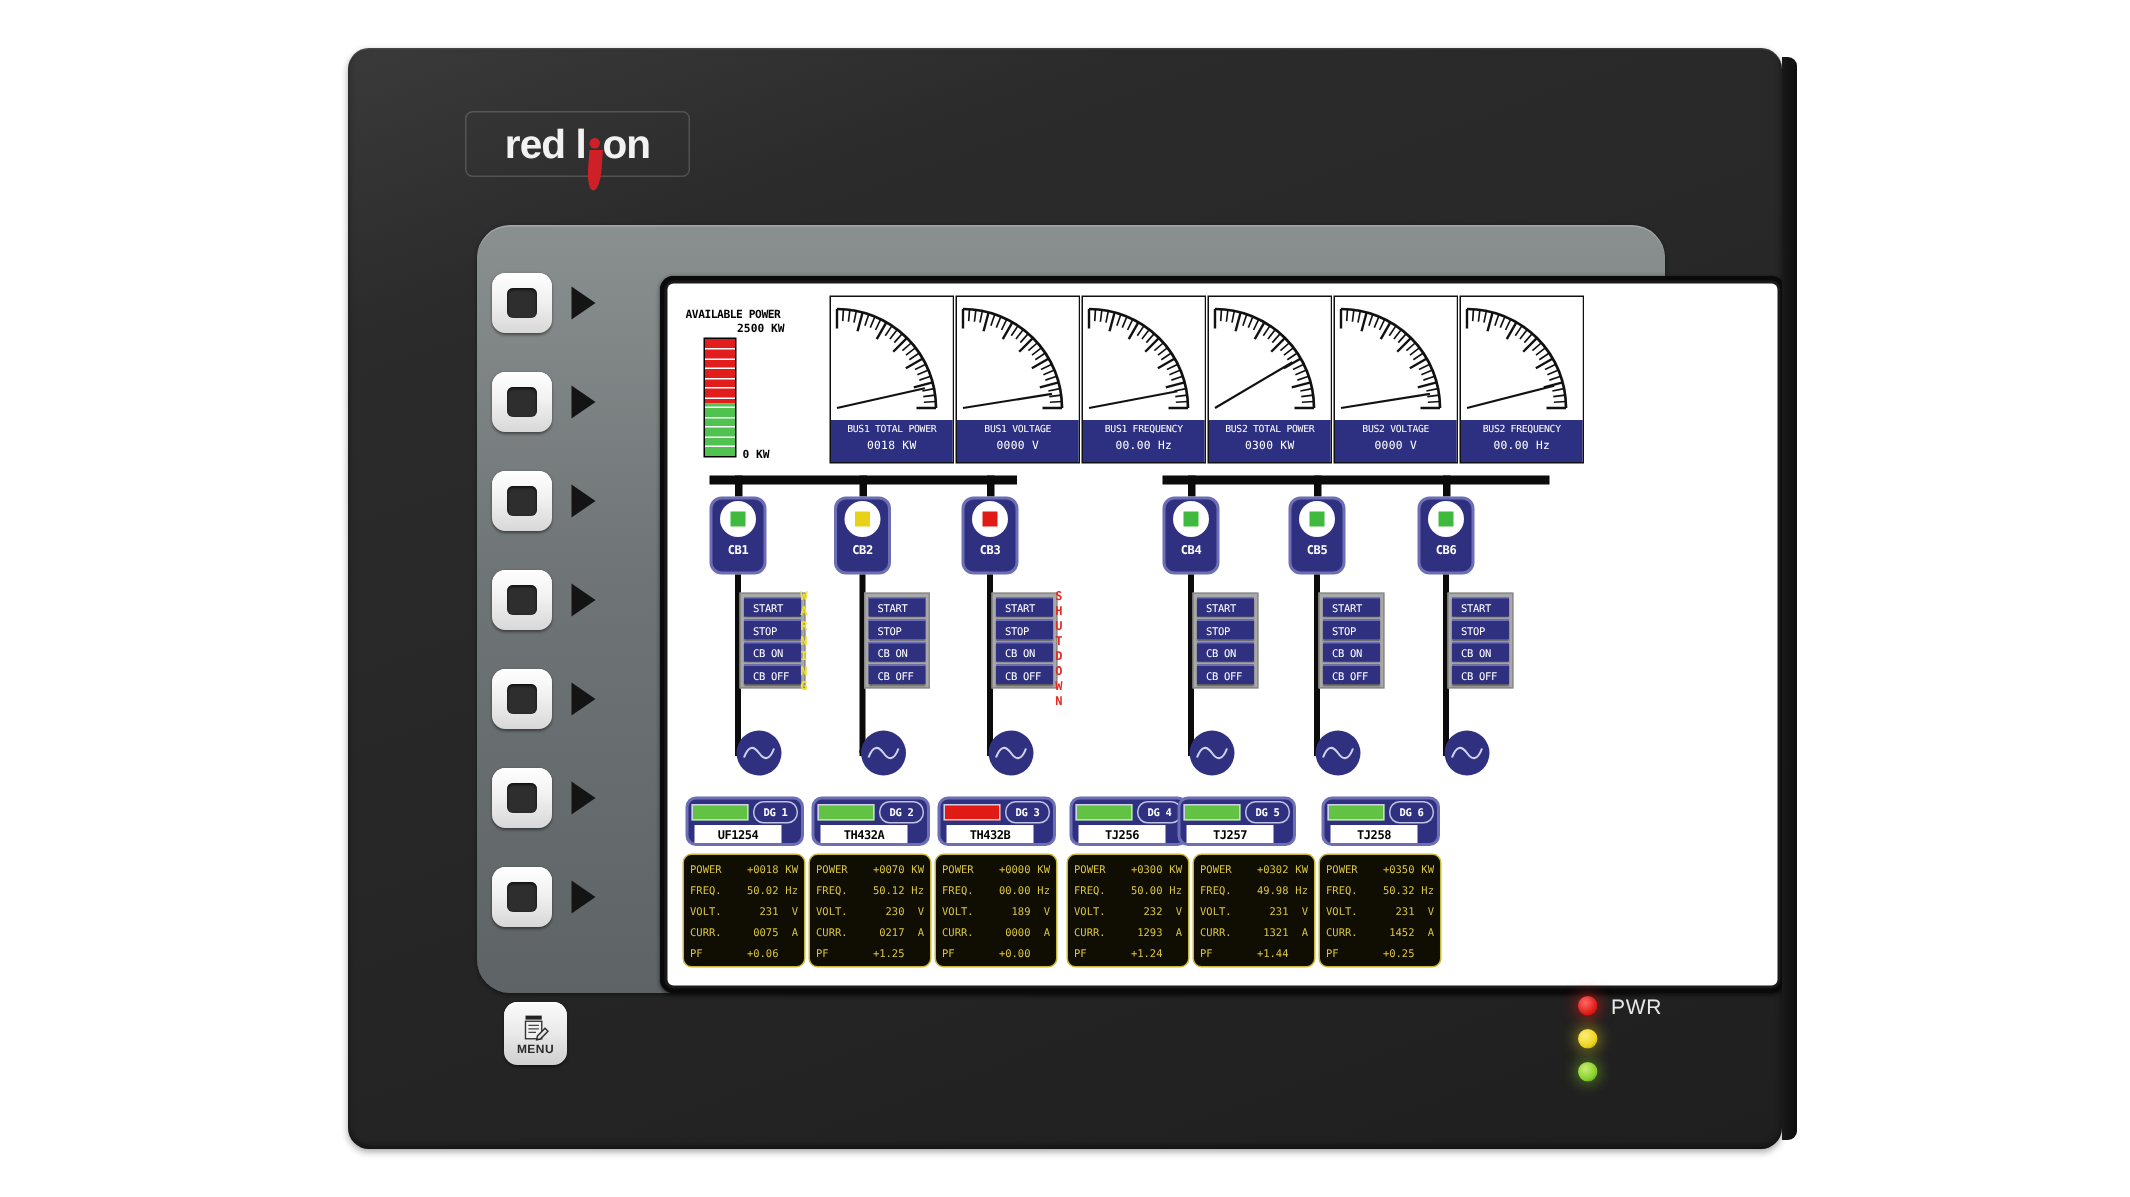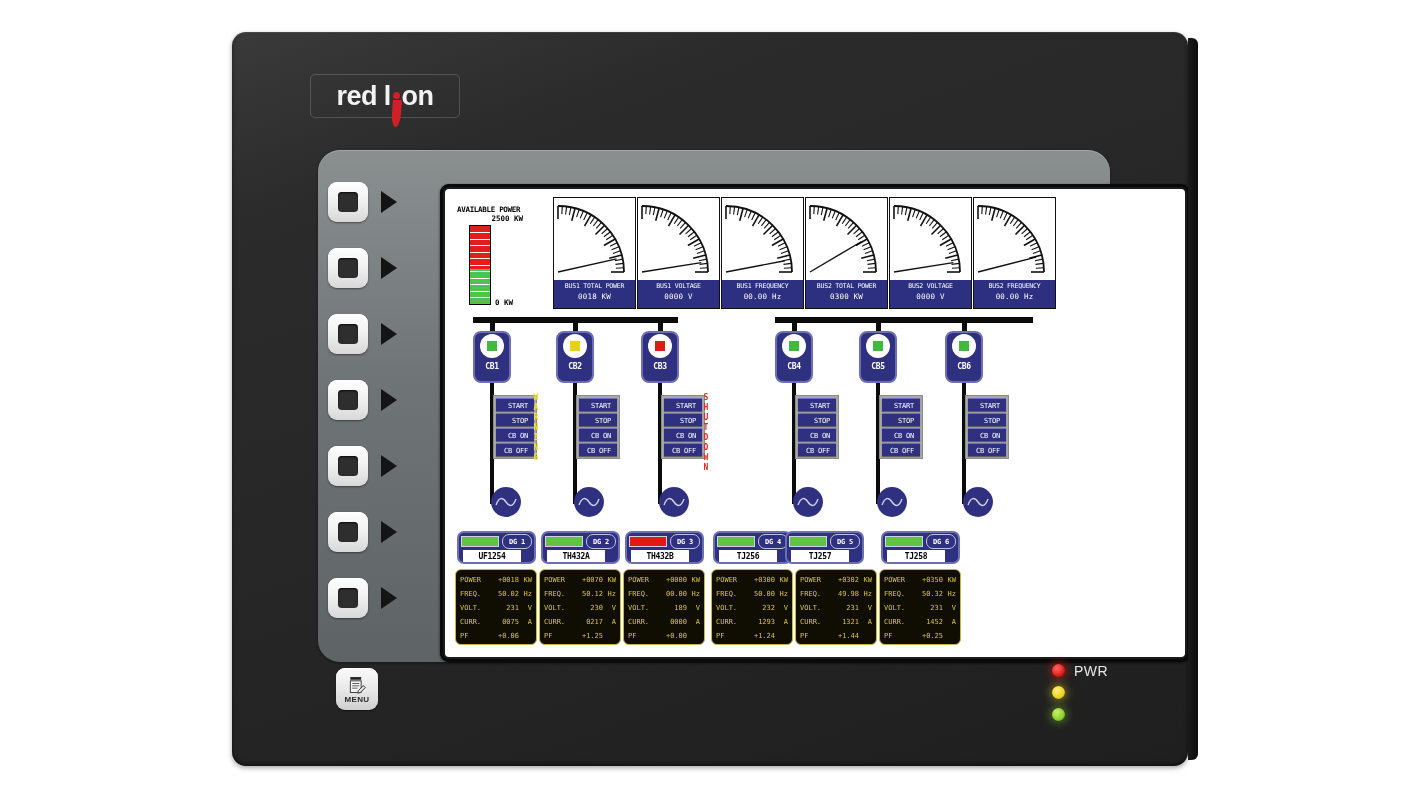--- a/index.html
+++ b/index.html
@@ -119,21 +119,21 @@
   }
   .cb-circ{width:24px;height:24px;border-radius:50%;background:#fff;display:flex;align-items:center;justify-content:center;}
   .cb-sq{width:10px;height:10px;}
   .cb-name{color:#fff;font-family:"DejaVu Sans Mono",monospace;font-size:8px;font-weight:bold;margin-top:4px;letter-spacing:-.3px;}
 
   
   .btnstack{position:absolute;width:44px;background:#a9a9a9;padding:2px;box-sizing:border-box;border:1px solid #8b8b8b;}
   .ctlbtn{
     display:block;width:100%;height:13px;margin-bottom:2px;
     background:#2f3180;color:#fff;border:0;border-top:1px solid #6f71bb;
-    font-family:"DejaVu Sans Mono",monospace;font-size:7px;line-height:13px;text-align:right;
+    font-family:"DejaVu Sans Mono",monospace;font-size:7px;line-height:13px;text-align:left;
     letter-spacing:-.2px;box-shadow:0 1px 1px rgba(0,0,0,.45);
   }
   .ctlbtn:last-child{margin-bottom:0;}
 
   
   .gen{position:absolute;width:30px;height:30px;border-radius:50%;background:#2f3180;
        display:flex;align-items:center;justify-content:center;}
   .gen svg{display:block;}
 
   

